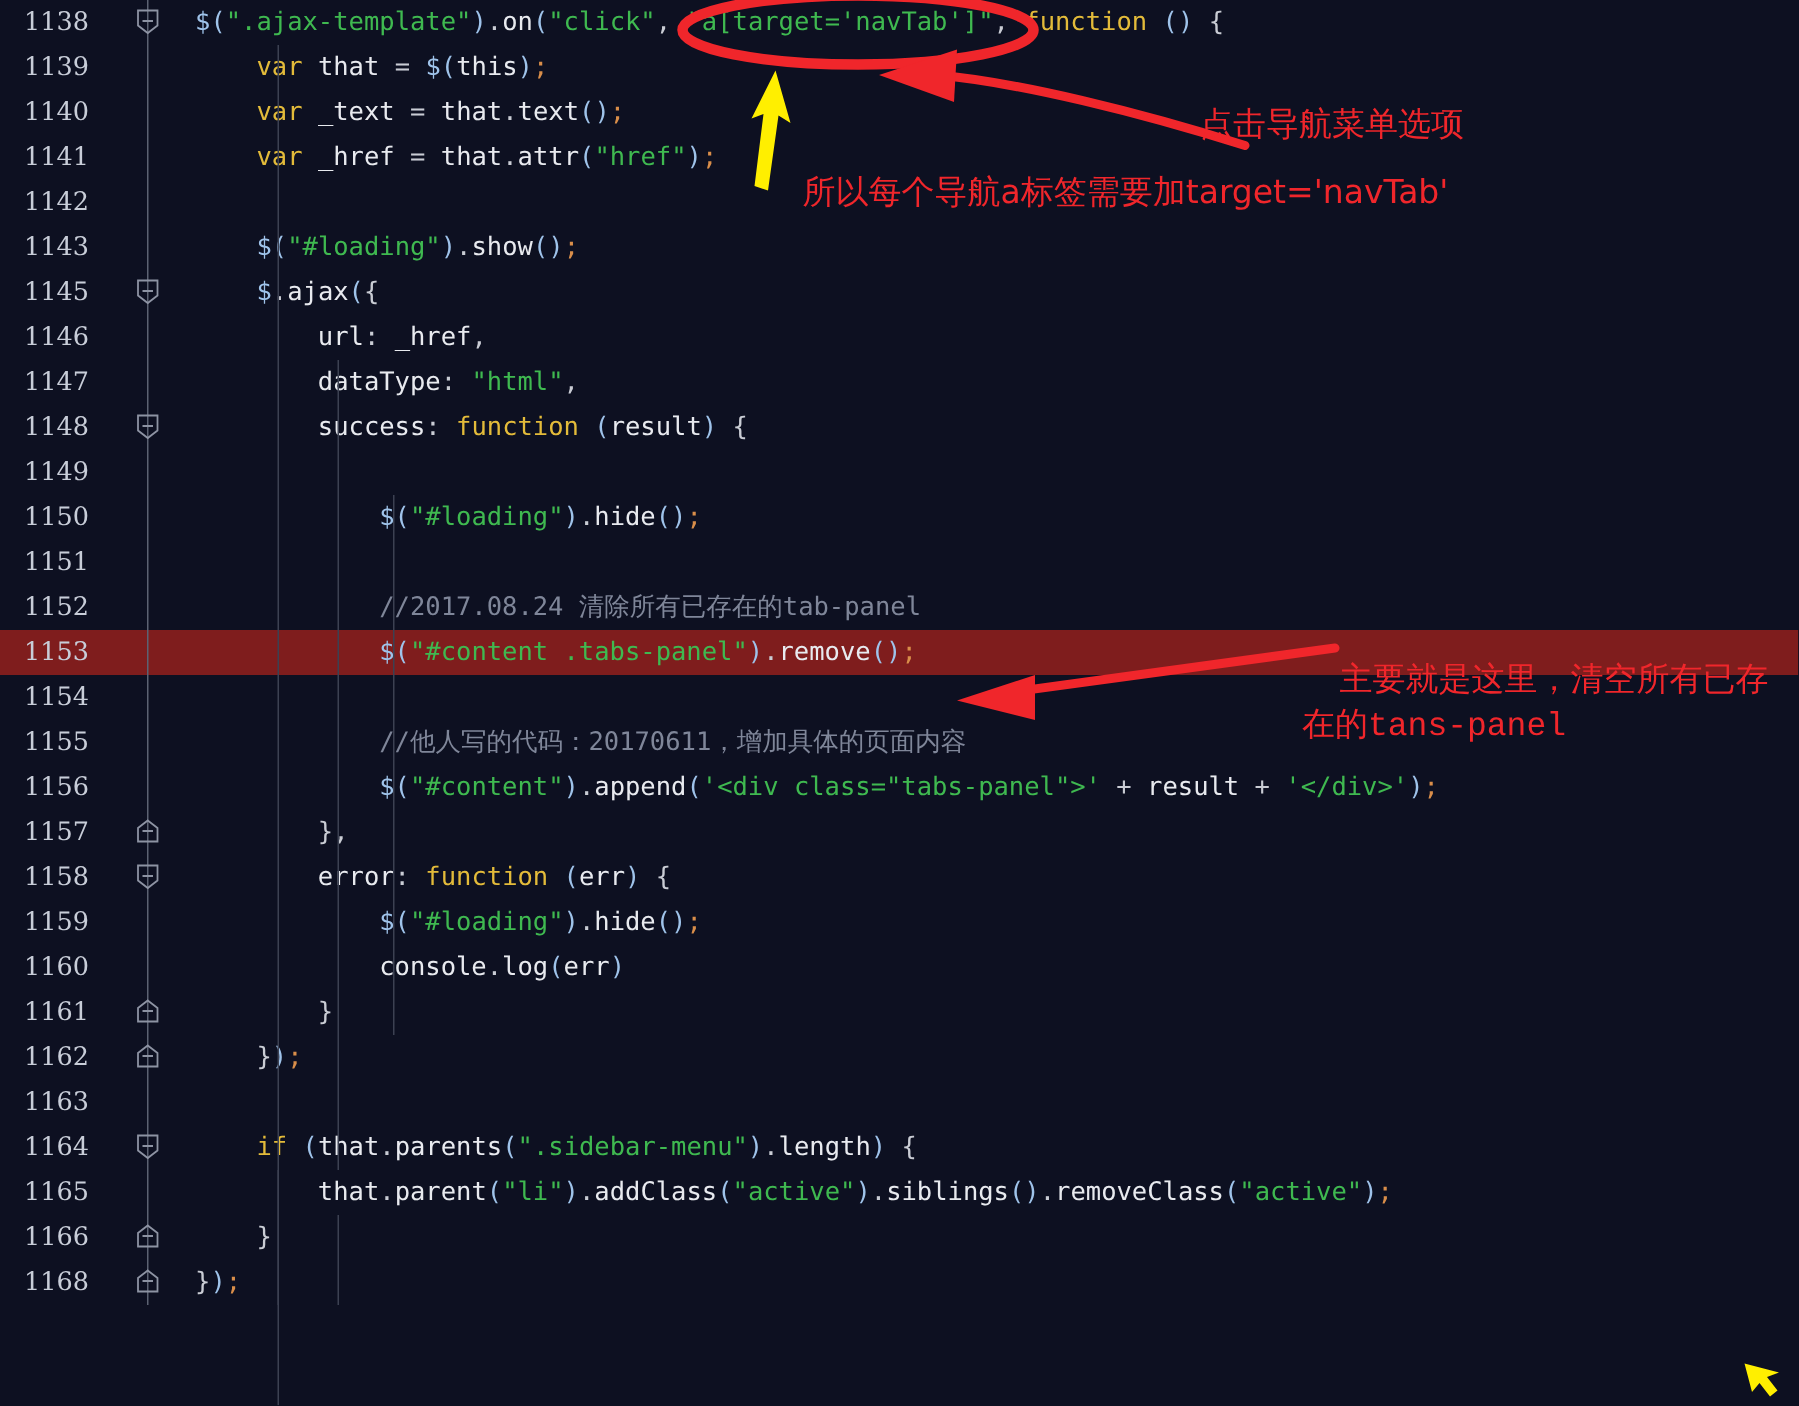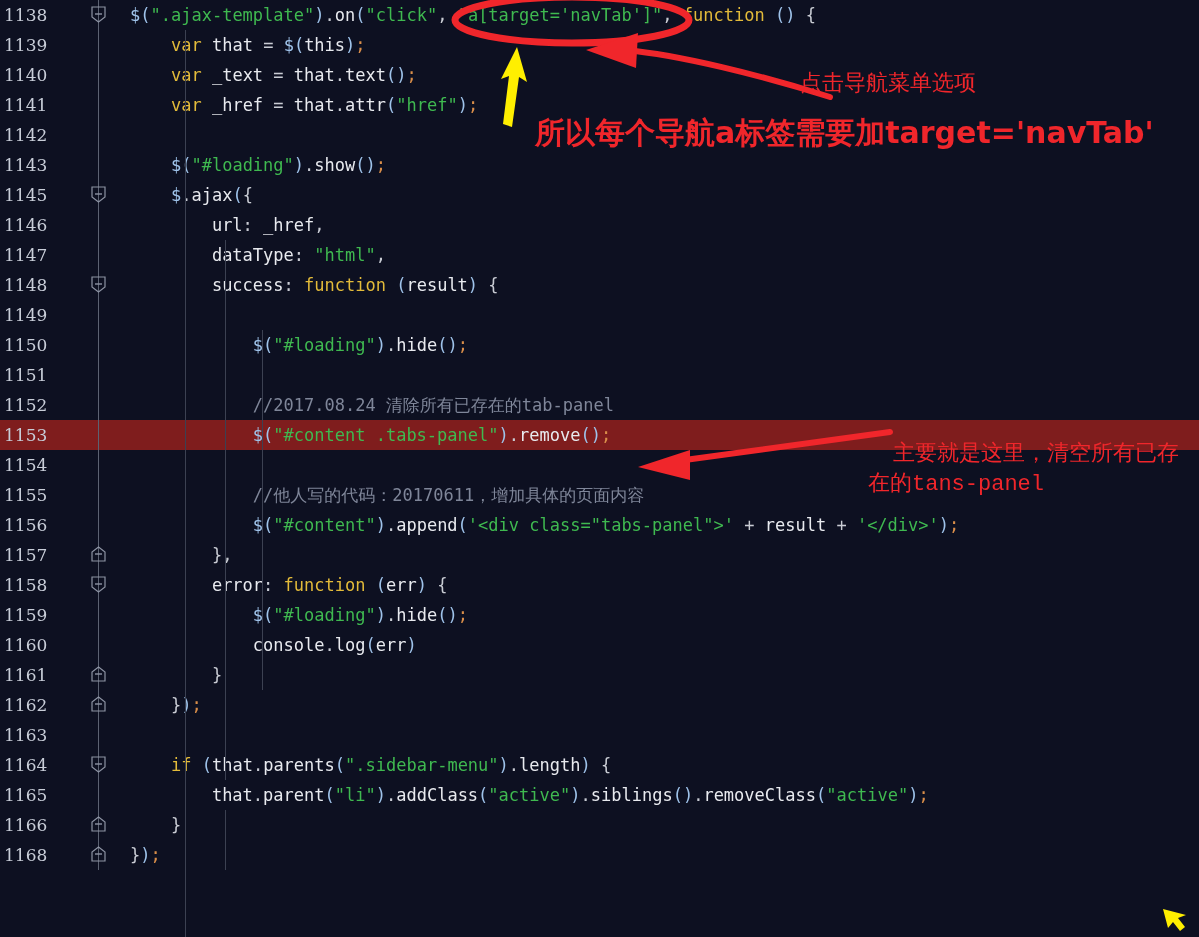--- a/index.html
+++ b/index.html
@@ -28,21 +28,21 @@
     white-space: pre;
   }
   .row.current {
     background: #7f1d1d;
   }
   .gutter-num {
     position: absolute;
     left: 0;
     width: 68px;
     text-align: left;
-    padding-left: 4px;
+    padding-left: 16px;
     box-sizing: border-box;
     color: #c8cdd8;
     font-size: 17px;
     font-family: "DejaVu Serif", "Liberation Serif", serif;
   }
   .fold-col {
     position: absolute;
     left: 88px;
     width: 22px;
     height: 30px;
@@ -99,21 +99,21 @@
     inset: 0;
     pointer-events: none;
   }
   .anno-text {
     position: absolute;
     color: #f0262b;
     font-family: "DejaVu Sans", "Liberation Sans", sans-serif;
     white-space: pre;
   }
   .anno-1 { left: 800px; top: 68px;  font-size: 22px; }
-  .anno-2 { left: 535px; top: 113px; font-size: 30px; font-weight: bold; text-align: center; }
+  .anno-2 { left: 535px; top: 113px; font-size: 22px; font-weight: normal; text-align: center; }
   .anno-3 { left: 893px; top: 438px; font-size: 22px; font-family: Liberation Mono, monospace; }
   .anno-4 { left: 868px; top: 468px; font-size: 22px; font-family: Liberation Mono, monospace; }
 </style>
 </head>
 <body>
 
 <div id="app">
 
   <div class="editor" id="editor">
       <div class="row"><div class="gutter-num">1138</div><div class="fold-col"><div class="fold-line"></div><div class="fold-marker"><svg width="15" height="17">

